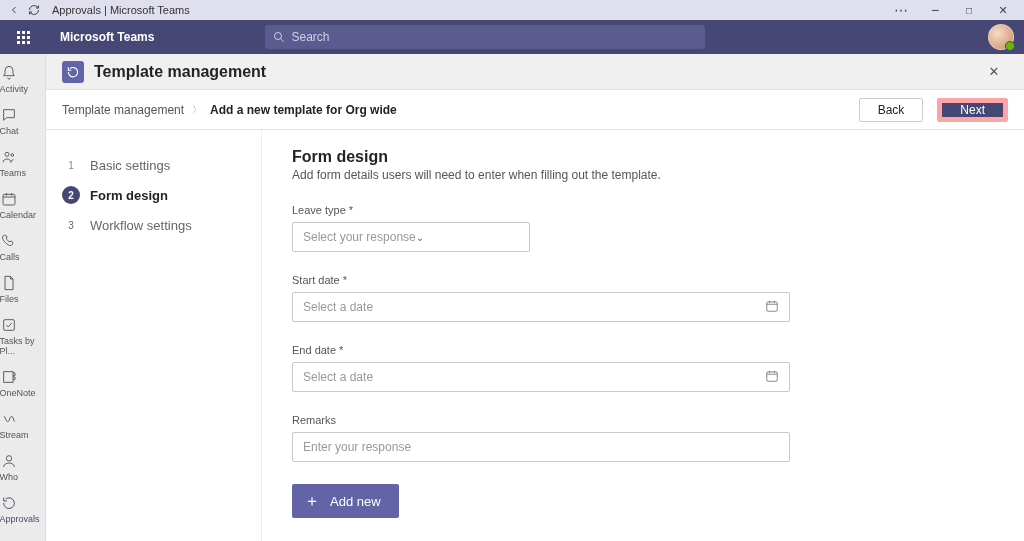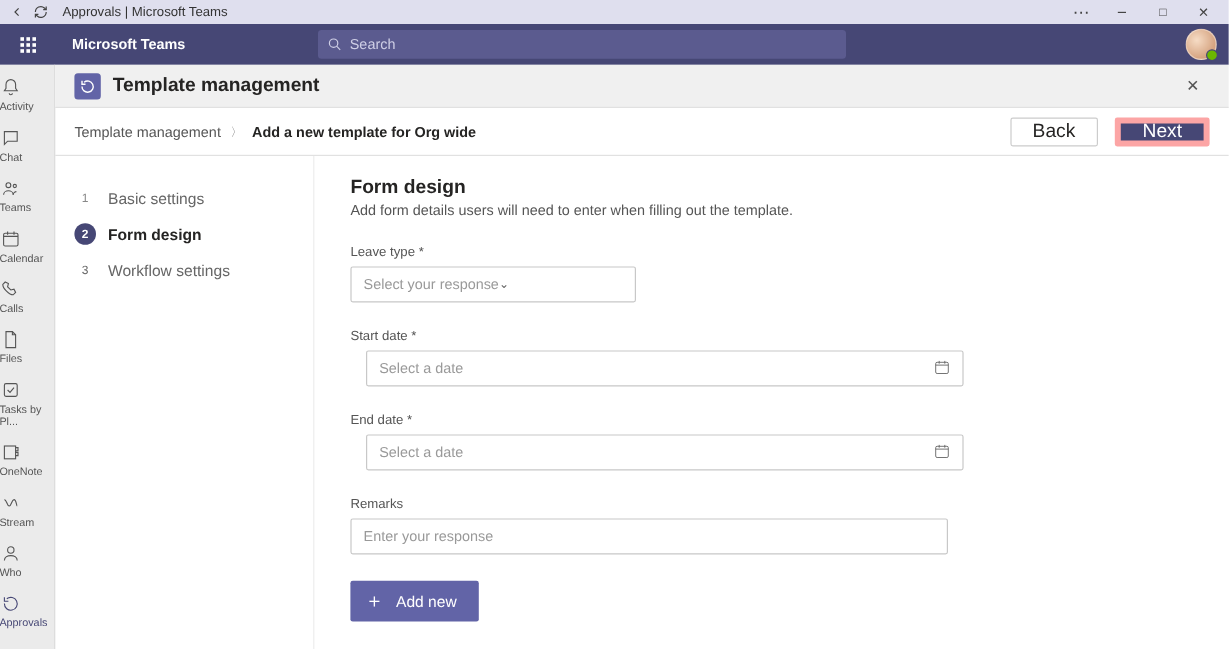--- a/index.html
+++ b/index.html
@@ -41,40 +41,40 @@
   .page-hdr .app-icn svg { fill:#fff; }
   .page-hdr h1 { font-size:16px; font-weight:700; color:#252423; flex:1; }
   .page-hdr .close { width:28px; height:28px; display:flex; align-items:center; justify-content:center; color:#555; cursor:pointer; font-size:13px; }
   .page-hdr .close::before { content:"\2715"; }
 
   .crumb-bar { height:40px; border-bottom:1px solid #e1e1e1; display:flex; align-items:center; padding:0 16px; gap:8px; font-size:12px; }
   .crumb-bar .crumb-link { color:#555; cursor:pointer; }
   .crumb-bar .chev { color:#888; font-size:10px; }
   .crumb-bar .crumb-active { font-weight:600; color:#252423; }
   .crumb-bar .grow { flex:1; }
-  .crumb-bar .btn { height:24px; padding:0 18px; border-radius:2px; font-size:16px; display:flex; align-items:center; cursor:pointer; }
+  .crumb-bar .btn { height:24px; padding:0 18px; border-radius:2px; font-size:12px; display:flex; align-items:center; cursor:pointer; }
   .crumb-bar .btn-back { background:#fff; border:1px solid #ccc; color:#252423; margin-right:6px; }
   .crumb-bar .btn-next { background:#464775; color:#fff; border:5px solid #fca5a5; }
 
   .content { flex:1; display:flex; overflow:hidden; }
   .steps { width:216px; border-right:1px solid #ededed; padding:20px 10px 0 12px; }
   .step { display:flex; align-items:center; gap:10px; padding:6px 4px; font-size:13px; color:#666; cursor:pointer; }
   .step .num { width:18px; height:18px; border-radius:50%; display:flex; align-items:center; justify-content:center; font-size:10px; color:#666; }
   .step.done .num { color:#888; }
   .step.active { color:#252423; font-weight:600; }
   .step.active .num { background:#464775; color:#fff; }
   .form-area { flex:1; padding:18px 30px 20px; overflow:auto; }
   .form-area h2 { font-size:16px; font-weight:700; margin-bottom:2px; }
   .form-area .subtitle { font-size:12px; color:#555; margin-bottom:22px; }
   .field { margin-bottom:22px; }
   .field-label { font-size:11px; color:#555; margin-bottom:6px; display:block; }
   .select-box, .date-box, .text-box { height:30px; border:1px solid #c8c8c8; border-radius:2px; background:#fff; display:flex; align-items:center; padding:0 10px; color:#999; font-size:12px; cursor:pointer; }
   .select-box { width:238px; }
   .select-box .chev-d { color:#666; font-size:10px; }
-  .date-box { width:498px; justify-content:space-between;margin-left:13px; }
+  .date-box { width:498px; justify-content:space-between; }
   .date-box .cal-icn svg { fill:none; stroke:#666; stroke-width:1.3; }
   .text-box { width:498px; }
   .add-btn { height:34px; background:#6264a7; color:#fff; border:none; border-radius:2px; padding:0 18px 0 12px; display:inline-flex; align-items:center; gap:10px; font-size:13px; cursor:pointer; }
   .add-btn .plus { font-size:16px; font-weight:400; }
 </style>
 </head>
 <body>
 
 <div class="titlebar">
   <div class="tb-btn">

